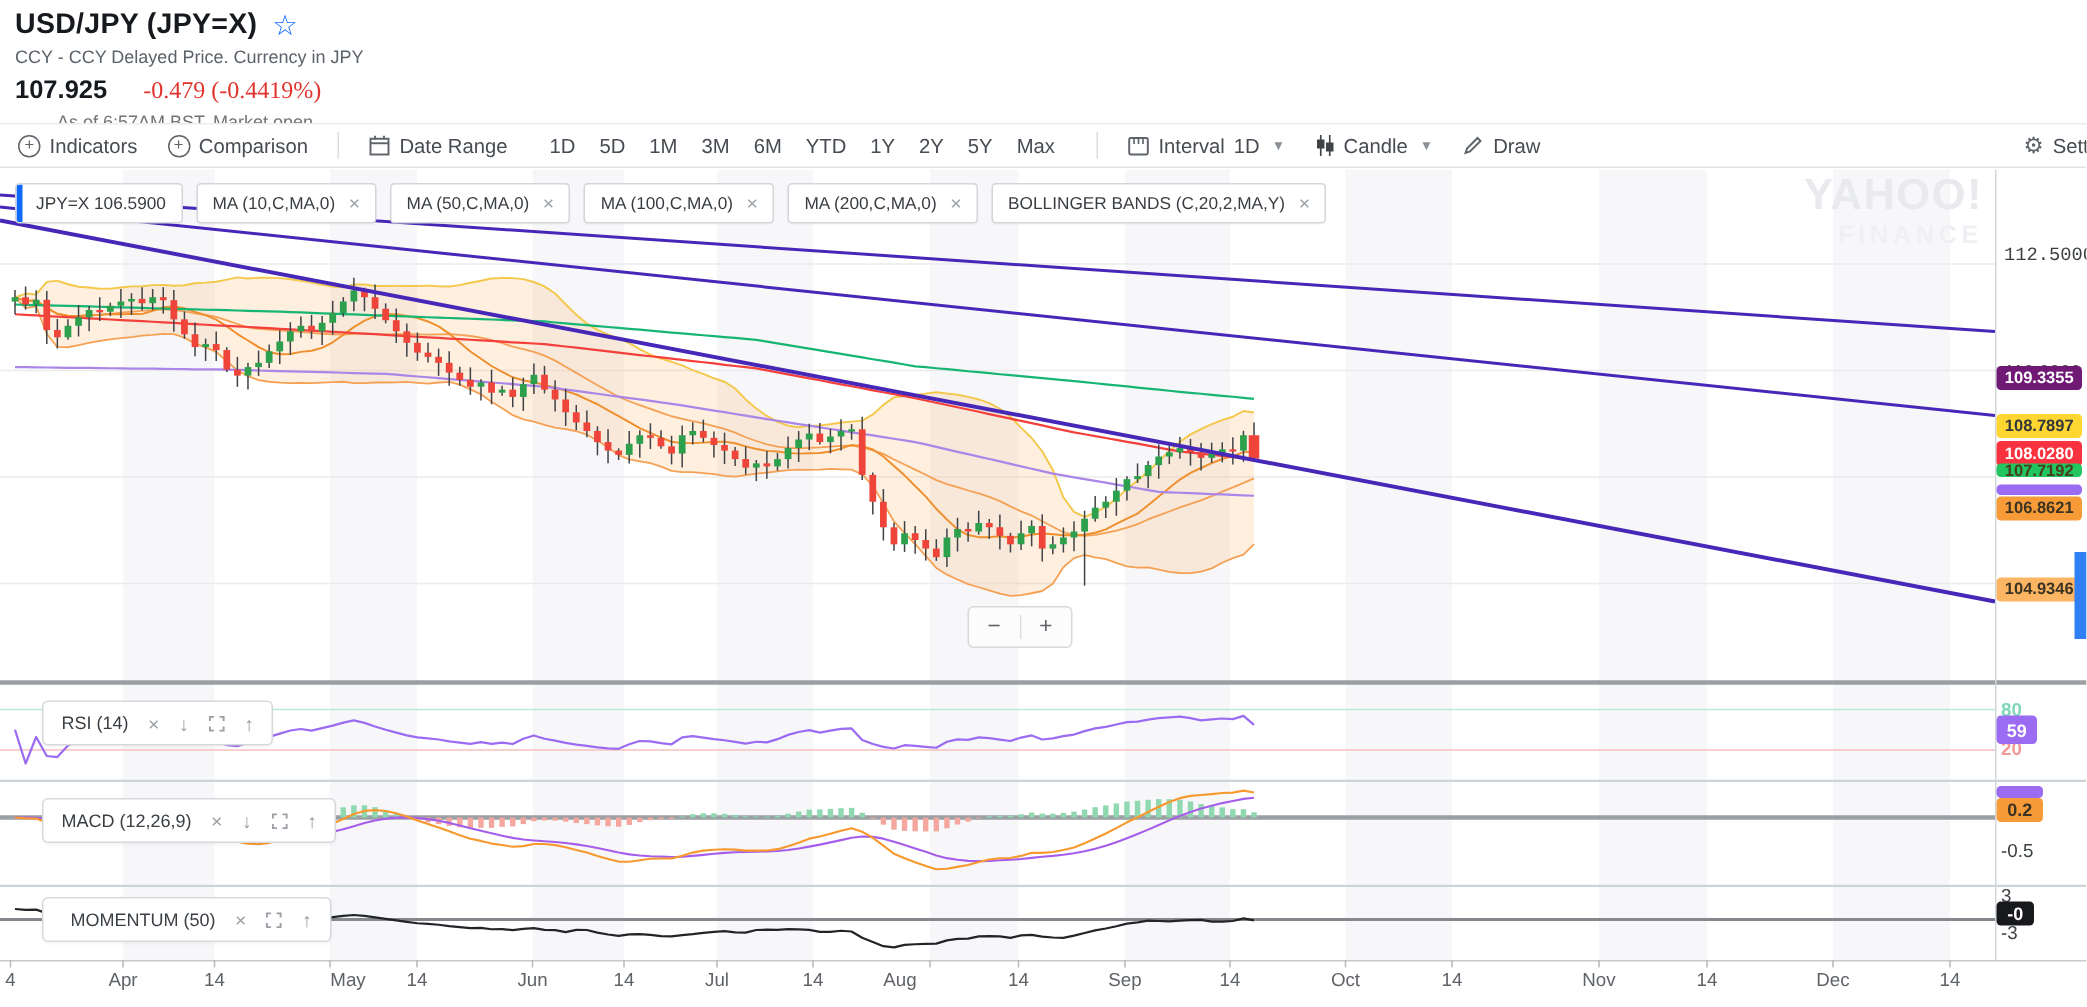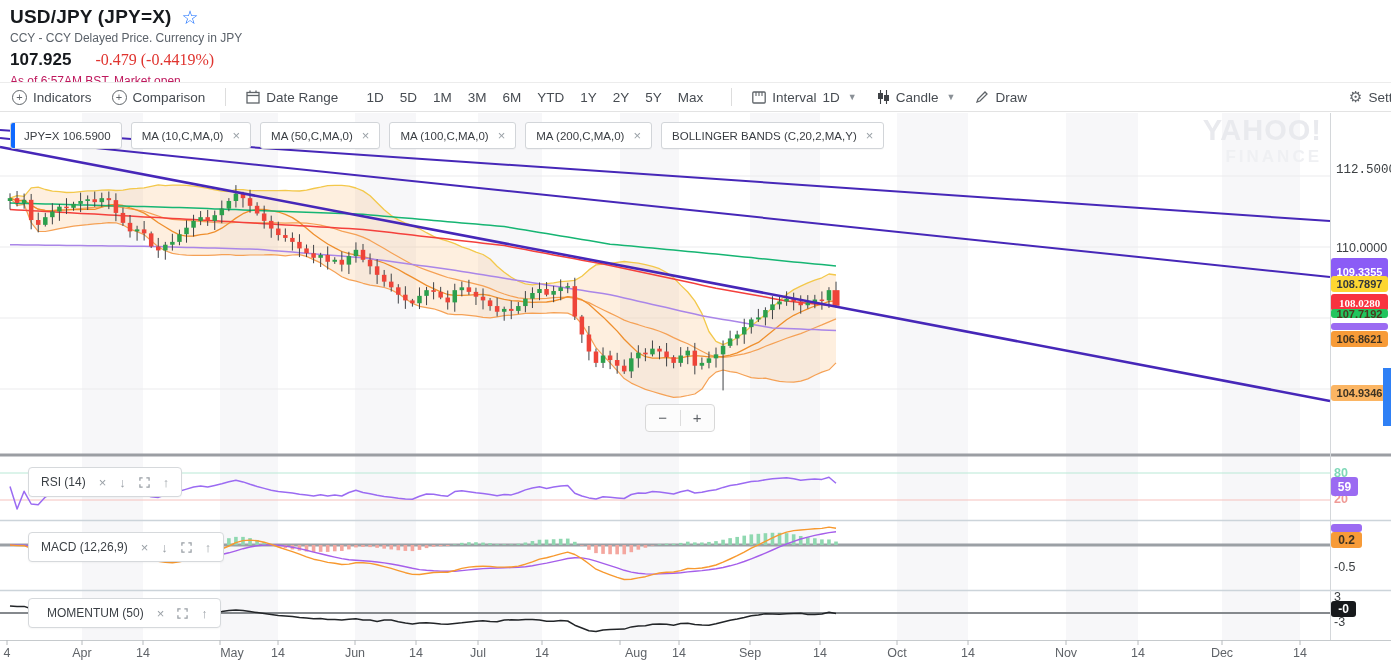--- a/index.html
+++ b/index.html
@@ -12,21 +12,21 @@
   .ovl{position:absolute;z-index:3;}
   
   .hdr{left:10px;top:6px;}
   .hdr-title-row{display:flex;align-items:center;gap:10px;}
   .hdr-title{font-size:19px;font-weight:bold;color:#16191d;letter-spacing:.2px;}
   .star{color:#0f69ff;font-size:19px;line-height:1;cursor:pointer;}
   .hdr-sub{font-size:12px;color:#5b626a;margin-top:3px;}
   .hdr-price-row{display:flex;align-items:baseline;gap:24px;margin-top:5px;}
   .hdr-price{font-size:17px;font-weight:bold;color:#16191d;}
   .hdr-chg{font-size:16px;color:#e0342f;font-family:Liberation Serif, serif;}
-  .hdr-asof{font-size:12px;color:#be185d;margin-top:4px;}
+  .hdr-asof{font-size:12px;color:#737373;margin-top:4px;margin-left:28px;}
   
   .toolbar{left:0;top:82px;width:1391px;height:30px;border-top:1px solid #ececec;border-bottom:1px solid #e3e3e3;
     display:flex;align-items:center;padding-left:12px;box-sizing:border-box;background:#fff;}
   .tb-item{display:flex;align-items:center;gap:6px;font-size:13.5px;color:#474c52;margin-right:20px;cursor:pointer;white-space:nowrap;}
   .tb-sep{width:1px;height:18px;background:#ddd;margin-right:20px;}
   .circ-plus{width:13px;height:13px;border:1.2px solid #5f6469;border-radius:50%;display:inline-flex;align-items:center;justify-content:center;
     font-size:11px;color:#5f6469;line-height:1;}
   .ranges{display:flex;gap:0;margin-right:20px;}
   .range-btn{font-size:13.5px;color:#474c52;padding:0 8px;cursor:pointer;}
   .caret{font-size:9px;color:#8a9096;margin-left:2px;}
@@ -634,23 +634,23 @@
         <path d="M1 4V1h3 M8 1h3v3 M11 8v3H8 M4 11H1V8" fill="none" stroke="#9aa0a6" stroke-width="1.4"></path>
       </svg>
     </span>
   <span class="pl-icon">↑</span>
 </div>
 
 <div class="ovl sbar" id="sbar" style="top: 368px; height: 58px;"></div>
 
 <div class="ytick" style="top: 163px; font-family: Liberation Mono, monospace;">112.5000</div>
 <div class="ytick" style="top: 241px;">110.0000</div>
-<div class="badge" style="top: 258px; height: 28px; background: #8b5cf6; color: rgb(255, 255, 255);">109.3355</div>
+<div class="badge" style="top: 244px; height: 16px; background: #701a75; color: rgb(255, 255, 255);">109.3355</div>
 <div class="badge" style="top: 276px; height: 16px; background: rgb(253, 214, 49); color: rgb(51, 55, 60);">108.7897</div>
-<div class="badge" style="top: 294px; height: 17px; background: rgb(248, 51, 63); color: rgb(255, 255, 255); font-family: Liberation Serif, serif;">108.0280</div>
+<div class="badge" style="top: 294px; height: 17px; background: rgb(248, 51, 63); color: rgb(255, 255, 255);">108.0280</div>
 <div class="badge" style="top: 309px; height: 9px; background: #22c55e; color: rgb(74, 58, 32);">107.7192</div>
 <div class="badge" style="top: 323px; height: 7px; background: rgb(155, 107, 242); color: rgb(255, 255, 255);"></div>
 <div class="badge" style="top: 331px; height: 16px; background: rgb(247, 155, 56); color: rgb(61, 51, 35);">106.8621</div>
 <div class="badge" style="top: 385px; height: 16px; background: rgb(251, 181, 99); color: rgb(61, 51, 35);">104.9346</div>
 <div class="ptick" style="top: 466px; color: rgb(127, 216, 184); font-weight: bold;">80</div>
 <div class="ptick" style="top: 492px; color: rgb(240, 154, 150); font-weight: bold;">20</div>
 <div class="sm-badge" style="top: 477px; height: 19px; width: 27px; background: rgb(155, 107, 242); color: rgb(255, 255, 255);">59</div>
 <div class="sm-badge" style="top: 524px; height: 8px; width: 31px; background: rgb(155, 107, 242); color: rgb(255, 255, 255);"></div>
 <div class="sm-badge" style="top: 532px; height: 16px; width: 31px; background: rgb(247, 155, 56); color: rgb(61, 51, 35);">0.2</div>
 <div class="sm-badge" style="top: 601px; height: 16px; width: 25px; background: rgb(23, 25, 28); color: rgb(255, 255, 255);">-0</div>
@@ -659,21 +659,21 @@
 <div class="ptick" style="top: 615px; color: rgb(60, 64, 67); z-index: 2;">-3</div>
 <div class="xlab" style="left: 7px;">4</div>
 <div class="xlab" style="left: 82px;">Apr</div>
 <div class="xlab" style="left: 143px;">14</div>
 <div class="xlab" style="left: 232px;">May</div>
 <div class="xlab" style="left: 278px;">14</div>
 <div class="xlab" style="left: 355px;">Jun</div>
 <div class="xlab" style="left: 416px;">14</div>
 <div class="xlab" style="left: 478px;">Jul</div>
 <div class="xlab" style="left: 542px;">14</div>
-<div class="xlab" style="left: 636px;">Aug</div>
+<div class="xlab" style="left: 600px;">Aug</div>
 <div class="xlab" style="left: 679px;">14</div>
 <div class="xlab" style="left: 750px;">Sep</div>
 <div class="xlab" style="left: 820px;">14</div>
 <div class="xlab" style="left: 897px;">Oct</div>
 <div class="xlab" style="left: 968px;">14</div>
 <div class="xlab" style="left: 1066px;">Nov</div>
 <div class="xlab" style="left: 1138px;">14</div>
 <div class="xlab" style="left: 1222px;">Dec</div>
 <div class="xlab" style="left: 1300px;">14</div>
 

